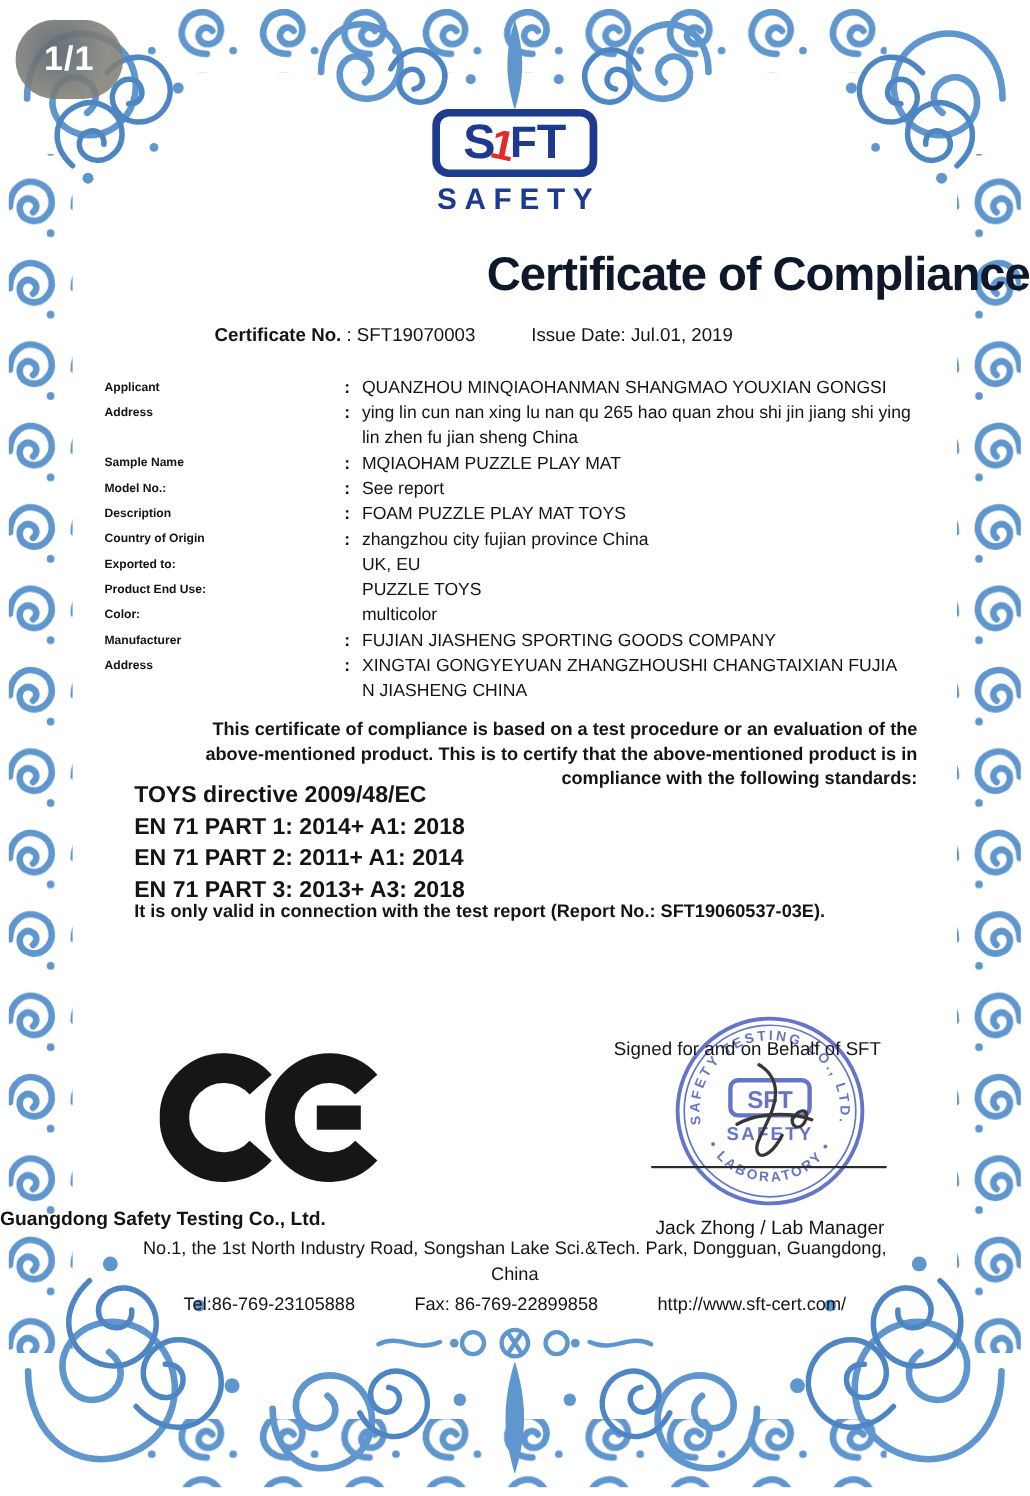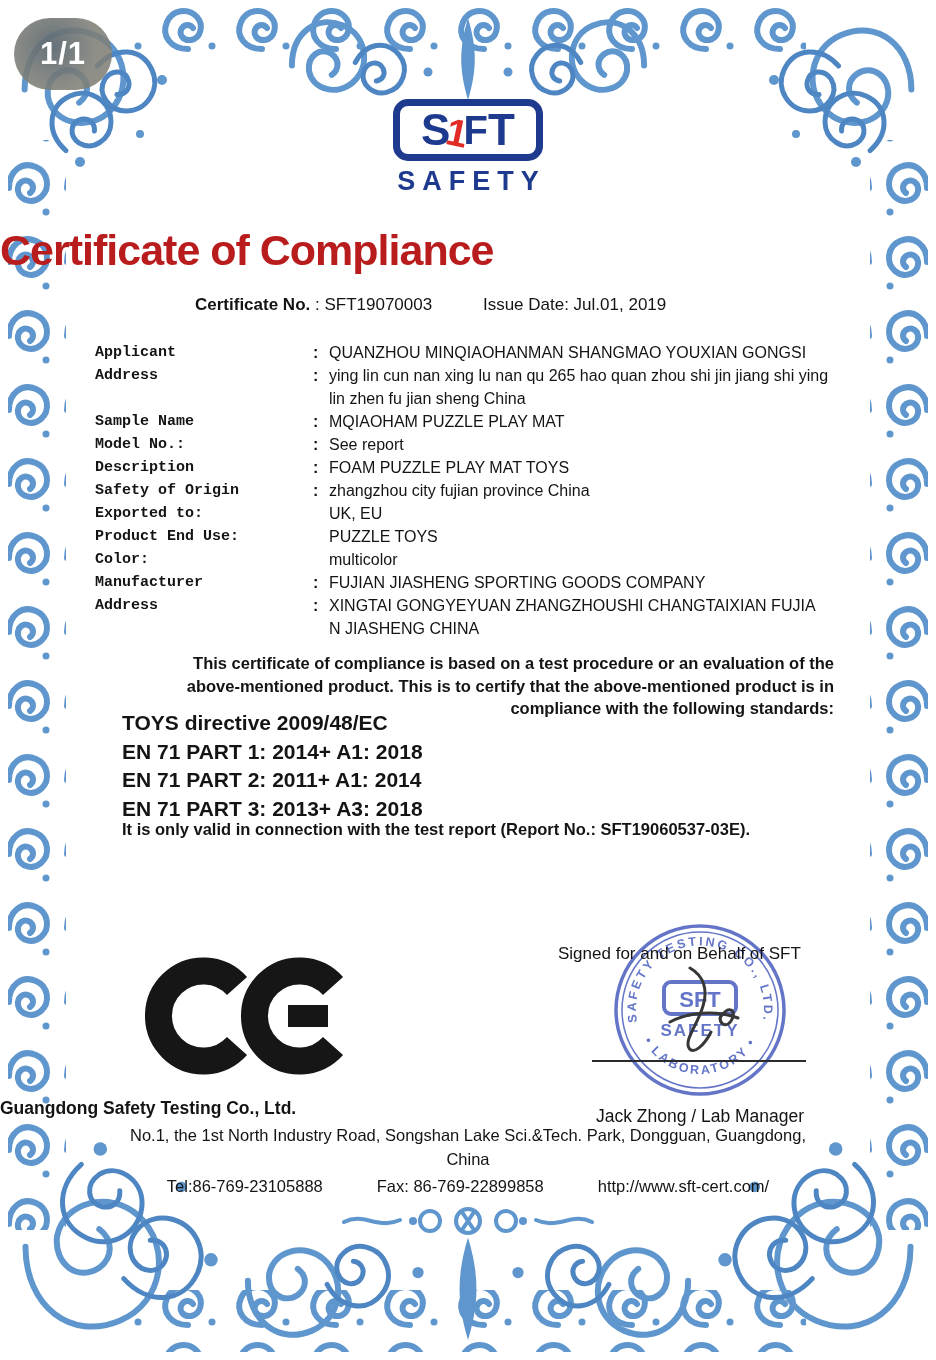--- a/index.html
+++ b/index.html
@@ -27,30 +27,30 @@
     width:136px;height:48px;border:7px solid #1d3a8e;border-radius:15px;
     display:flex;align-items:center;justify-content:center;font-weight:bold;
   }
   .logo-box span{line-height:1;}
   .lg-s,.lg-f,.lg-t{color:#1d3a8e;font-size:44px;font-weight:bold;}
   .lg-1{color:#e02b26;font-size:38px;font-weight:bold;transform:rotate(12deg) translateY(3px);margin:0 -3px;}
   .lg-f{font-size:40px;margin-left:-2px;}
   .logo-sub{margin-top:5px;color:#1d3a8e;font-size:27px;font-weight:bold;letter-spacing:7px;text-indent:7px;}
 
   .title{
-    position:absolute;top:226px;left:0;right:0;text-align:left;
-    font-size:43px;font-weight:bold;color:#b91c1c;letter-spacing:-1px;margin:0;
+    position:absolute;top:226px;left:0;right:0;text-align:right;
+    font-size:43px;font-weight:bold;color:#0f172a;letter-spacing:-1px;margin:0;
   }
   .cert-line{position:absolute;top:295px;left:195px;font-size:17px;}
   .cert-line .b{font-weight:bold;}
   .cert-line .issue{margin-left:46px;text-align:center;}
 
   .details{position:absolute;top:341px;left:95px;width:772px;font-size:16px;}
   .drow{display:grid;grid-template-columns:218px 16px 1fr;line-height:23px;}
-  .dlabel{font-weight:bold;font-size:15px;font-family:Liberation Mono, monospace;}
+  .dlabel{font-weight:bold;font-size:11px;}
   .dcolon{font-weight:bold;}
   .dvalue{white-space:pre-line;}
 
   .statement{
     position:absolute;top:652px;left:122px;width:712px;
     font-weight:bold;font-size:16.5px;line-height:22.5px;white-space:pre-line;text-align:right;
   }
   .standards{position:absolute;top:712px;left:122px;font-weight:bold;font-size:21px;}
   .std{line-height:22px;}
   .std + .std{margin-top:6.5px;}
@@ -173,21 +173,21 @@
         <span class="dlabel">Model No.:</span>
         <span class="dcolon">:</span>
         <span class="dvalue">See report</span>
       </div>
       <div class="drow">
         <span class="dlabel">Description</span>
         <span class="dcolon">:</span>
         <span class="dvalue">FOAM PUZZLE PLAY MAT TOYS</span>
       </div>
       <div class="drow">
-        <span class="dlabel">Safety of Origin</span>
+        <span class="dlabel">Country of Origin</span>
         <span class="dcolon">:</span>
         <span class="dvalue">zhangzhou city fujian province China</span>
       </div>
       <div class="drow">
         <span class="dlabel">Exported to:</span>
         <span class="dcolon"></span>
         <span class="dvalue">UK, EU</span>
       </div>
       <div class="drow">
         <span class="dlabel">Product End Use:</span>

